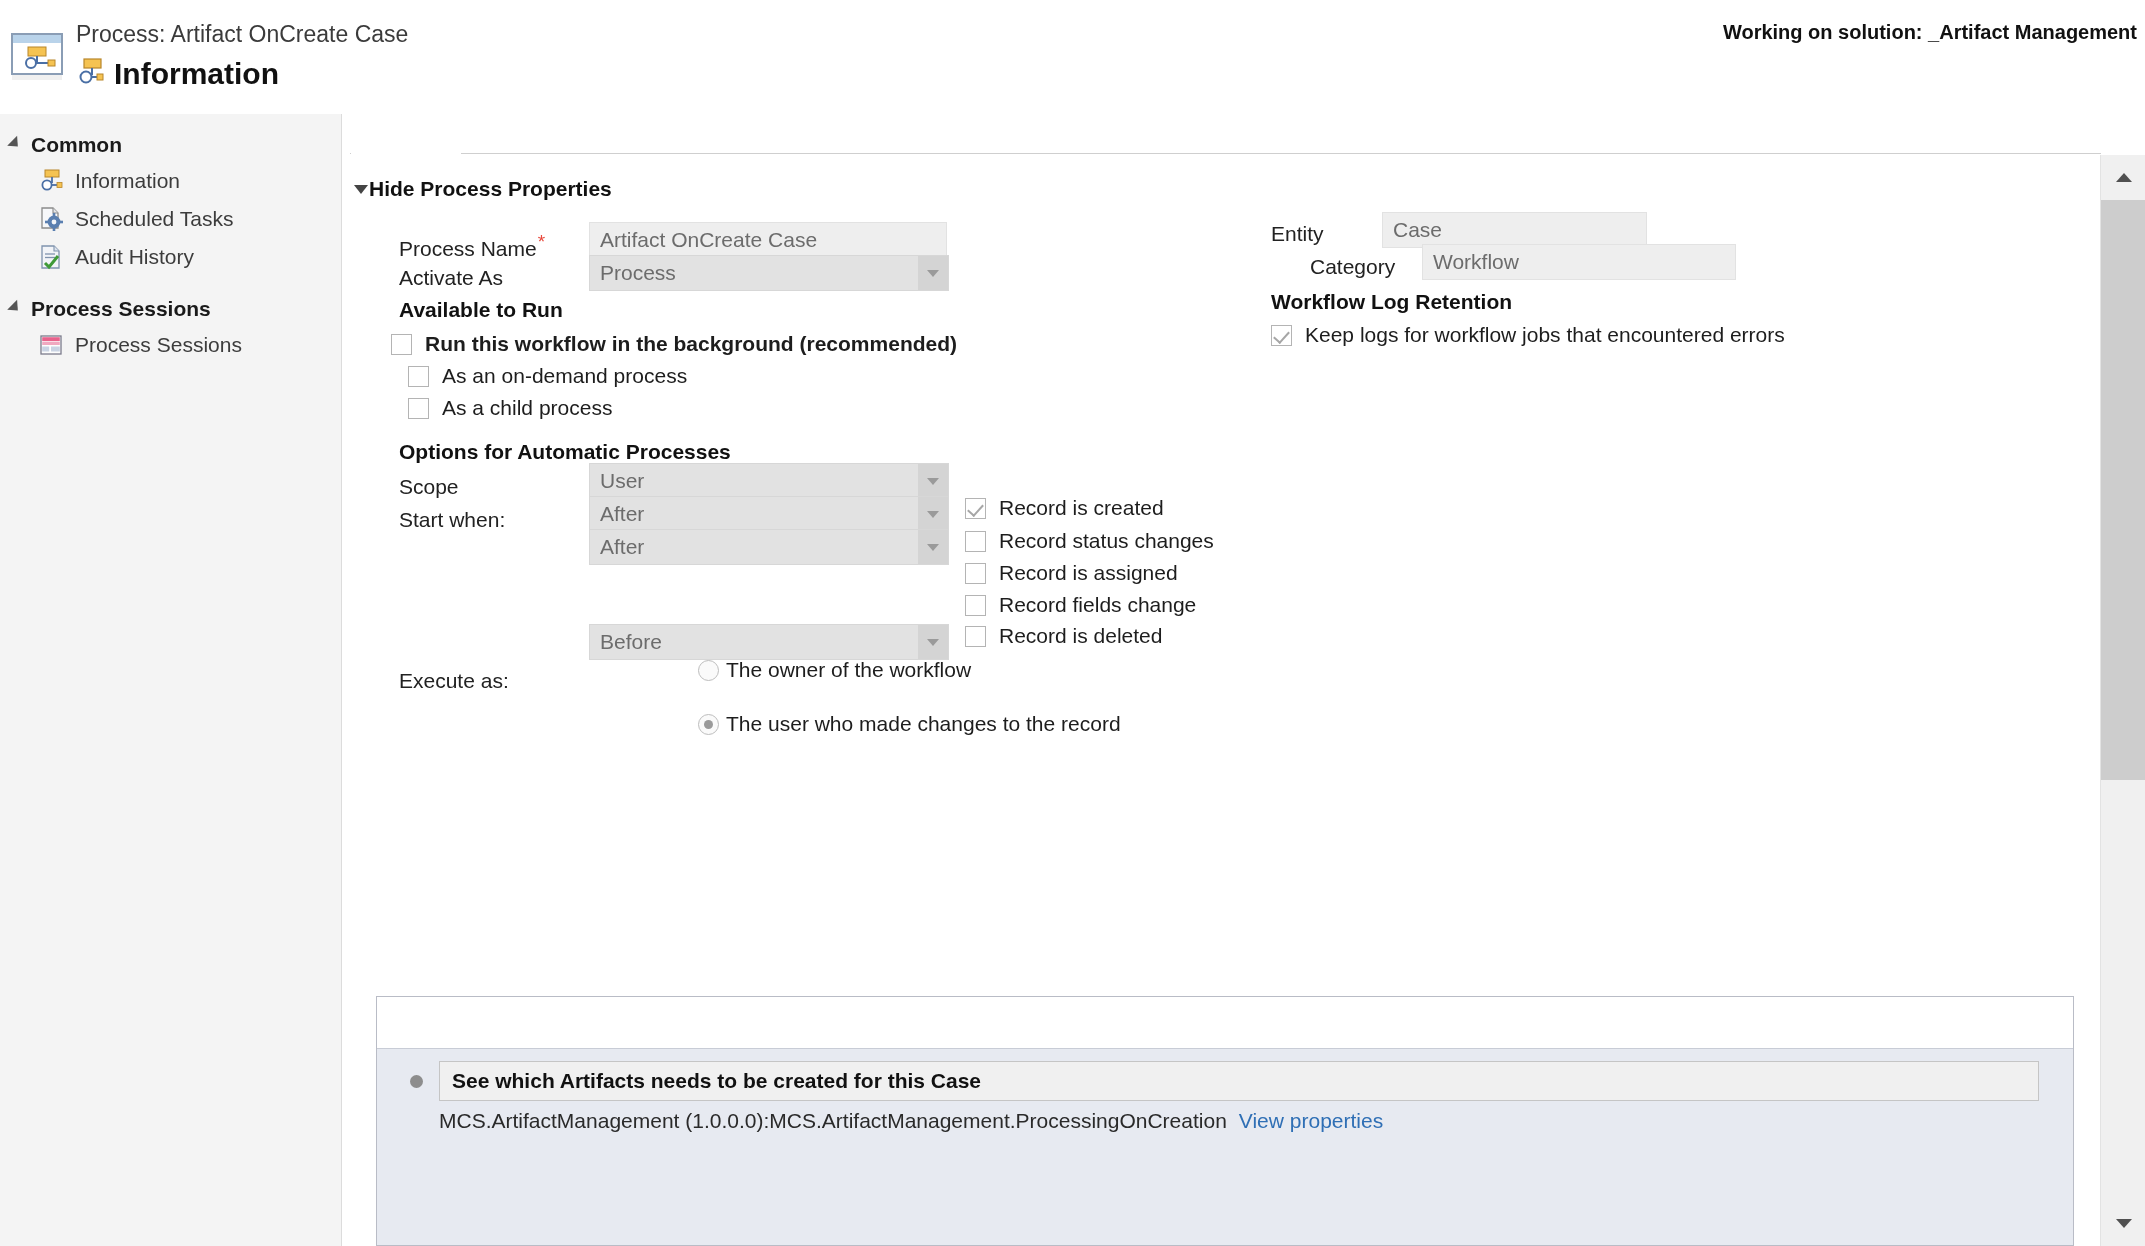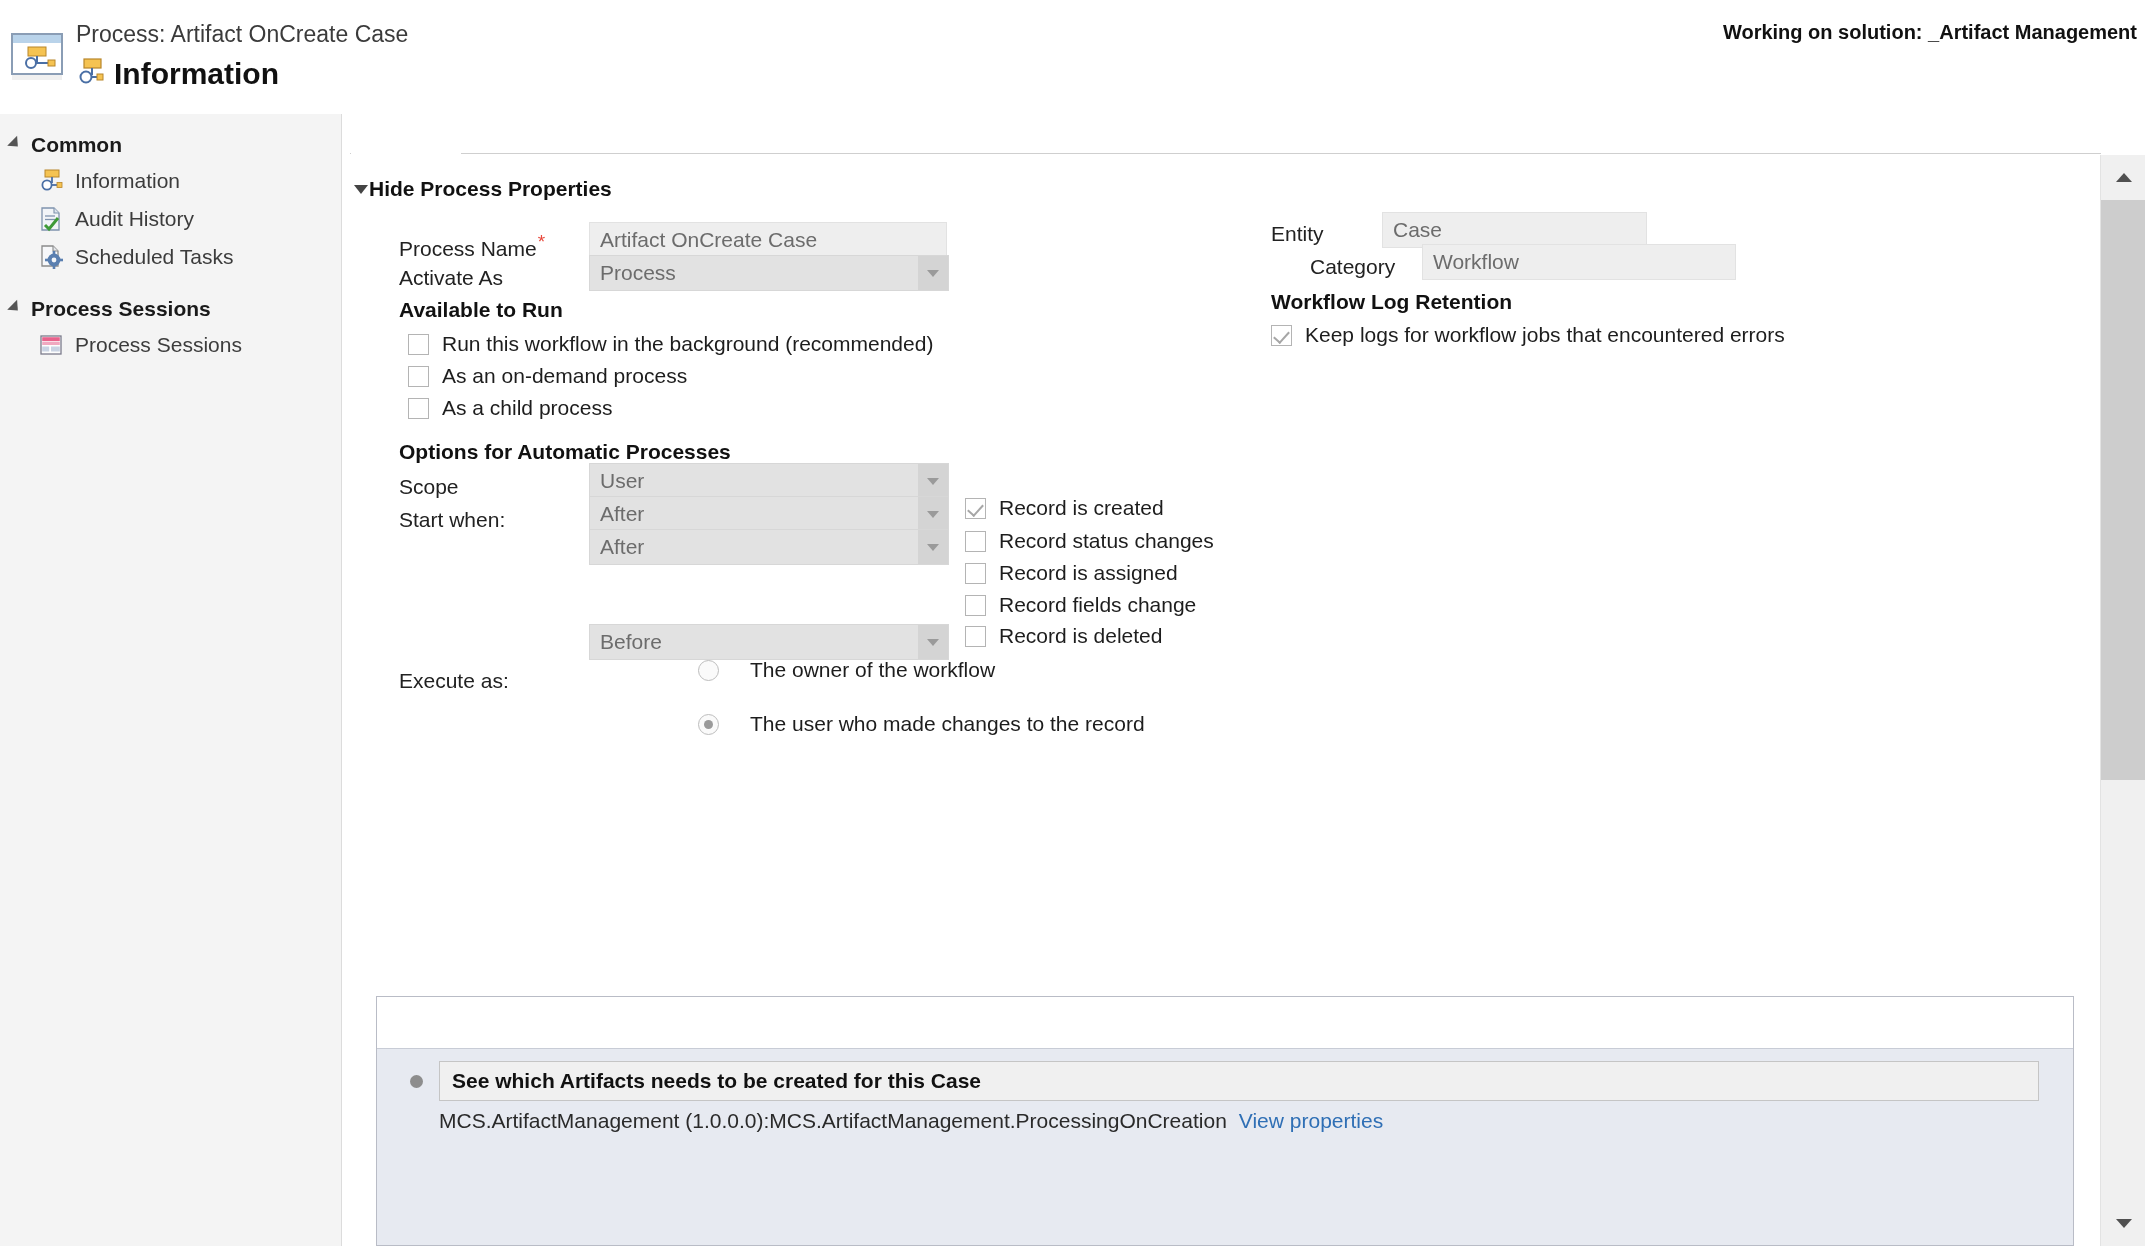--- a/index.html
+++ b/index.html
@@ -172,21 +172,21 @@
   }
   .cbox.checked::after {
     content: ""; position: absolute;
     left: 5px; top: 2px; width: 7px; height: 13px;
     border: solid #a6a6a6; border-width: 0 2px 2px 0;
     transform: rotate(42deg);
   }
   .cblabel { font-size: 21px; color: #1d1d1d; }
 
   .rbrow {
-    position: absolute; display: flex; align-items: center; gap: 31px;
+    position: absolute; display: flex; align-items: center; gap: 7px;
     white-space: nowrap;
   }
   .rbox {
     width: 21px; height: 21px; flex: 0 0 21px; border-radius: 50%;
     border: 1px solid #bdbdbd; background: #fafafa; position: relative;
   }
   .rbox.sel::after {
     content: ""; position: absolute; left: 5px; top: 5px;
     width: 9px; height: 9px; border-radius: 50%; background: #9a9a9a;
   }
@@ -304,33 +304,20 @@
       <span class="nav-icon">
         <svg width="26" height="26" viewBox="0 0 26 26">
           <rect x="7" y="2" width="14" height="7" fill="#f5c352" stroke="#b8862a" stroke-width="1"></rect>
           <line x1="14" y1="9" x2="14" y2="15" stroke="#4a6fa5" stroke-width="1.8"></line>
           <circle cx="9" cy="17" r="4.6" fill="#fff" stroke="#4a6fa5" stroke-width="1.8"></circle>
           <line x1="13" y1="17" x2="21" y2="17" stroke="#4a6fa5" stroke-width="1.8"></line>
           <rect x="19" y="14.5" width="5" height="5" fill="#f5c352" stroke="#b8862a" stroke-width="0.8"></rect>
         </svg>
       </span>
       <span>Information</span>
-    </div>
-
-    <div class="nav-item">
-      <span class="nav-icon">
-        <svg width="26" height="26" viewBox="0 0 26 26">
-          <path d="M4 2 H16 L21 7 V24 H4 Z" fill="#f2f4f8" stroke="#7f93ad" stroke-width="1.3"></path>
-          <path d="M16 2 V7 H21" fill="#dde4ee" stroke="#7f93ad" stroke-width="1.1"></path>
-          <line x1="7" y1="10" x2="17" y2="10" stroke="#7f93ad" stroke-width="1.3"></line>
-          <line x1="7" y1="13.5" x2="17" y2="13.5" stroke="#7f93ad" stroke-width="1.3"></line>
-          <path d="M7 19 L11 23 L20 12" fill="none" stroke="#3f9a38" stroke-width="3"></path>
-        </svg>
-      </span>
-      <span>Audit History</span>
     </div>
 
     <div class="nav-item">
       <span class="nav-icon">
         <svg width="26" height="26" viewBox="0 0 26 26">
           <path d="M4 2 H15 L20 7 V22 H4 Z" fill="#f7f8fa" stroke="#8a8a8a" stroke-width="1.3"></path>
           <path d="M15 2 V7 H20" fill="#e3e6ea" stroke="#8a8a8a" stroke-width="1.1"></path>
           <g transform="translate(16,16)">
             <circle cx="0" cy="0" r="6.4" fill="#5a7fb0"></circle>
             <circle cx="0" cy="0" r="2.4" fill="#f2f5f9"></circle>
@@ -339,20 +326,33 @@
               <rect x="-1.3" y="5.6" width="2.6" height="3.4"></rect>
               <rect x="-9" y="-1.3" width="3.4" height="2.6"></rect>
               <rect x="5.6" y="-1.3" width="3.4" height="2.6"></rect>
             </g>
           </g>
         </svg>
       </span>
       <span>Scheduled Tasks</span>
     </div>
 
+    <div class="nav-item">
+      <span class="nav-icon">
+        <svg width="26" height="26" viewBox="0 0 26 26">
+          <path d="M4 2 H16 L21 7 V24 H4 Z" fill="#f2f4f8" stroke="#7f93ad" stroke-width="1.3"></path>
+          <path d="M16 2 V7 H21" fill="#dde4ee" stroke="#7f93ad" stroke-width="1.1"></path>
+          <line x1="7" y1="10" x2="17" y2="10" stroke="#7f93ad" stroke-width="1.3"></line>
+          <line x1="7" y1="13.5" x2="17" y2="13.5" stroke="#7f93ad" stroke-width="1.3"></line>
+          <path d="M7 19 L11 23 L20 12" fill="none" stroke="#3f9a38" stroke-width="3"></path>
+        </svg>
+      </span>
+      <span>Audit History</span>
+    </div>
+
     <div class="nav-group-header" style="margin-top:16px;">
       <span class="tri"></span>
       <span>Process Sessions</span>
     </div>
 
     <div class="nav-item">
       <span class="nav-icon">
         <svg width="26" height="26" viewBox="0 0 26 26">
           <rect x="3" y="4" width="20" height="18" fill="#fdfdfd" stroke="#7c7c8c" stroke-width="1.3"></rect>
           <rect x="4.2" y="5.2" width="17.6" height="4" fill="#e8628c"></rect>
@@ -385,21 +385,21 @@
     <div class="txtbox" style="left:246px; top:67px; width:358px;">Artifact OnCreate Case</div>
 
     <span class="field-label" style="left:56px; top:111px;">Activate As</span>
     <div class="ddl" style="left:246px; top:100px; width:360px;">
       <span>Process</span>
       <span class="arrow"></span>
     </div>
 
     <div class="group-title" style="left:56px; top:143px;">Available to Run</div>
 
-    <div class="cbrow" style="left:65px; top:177px;">
+    <div class="cbrow" style="left:48px; top:177px;font-weight:bold;">
       <span class="cbox"></span>
       <span class="cblabel">Run this workflow in the background (recommended)</span>
     </div>
     <div class="cbrow" style="left:65px; top:209px;">
       <span class="cbox"></span>
       <span class="cblabel">As an on-demand process</span>
     </div>
     <div class="cbrow" style="left:65px; top:241px;">
       <span class="cbox"></span>
       <span class="cblabel">As a child process</span>

